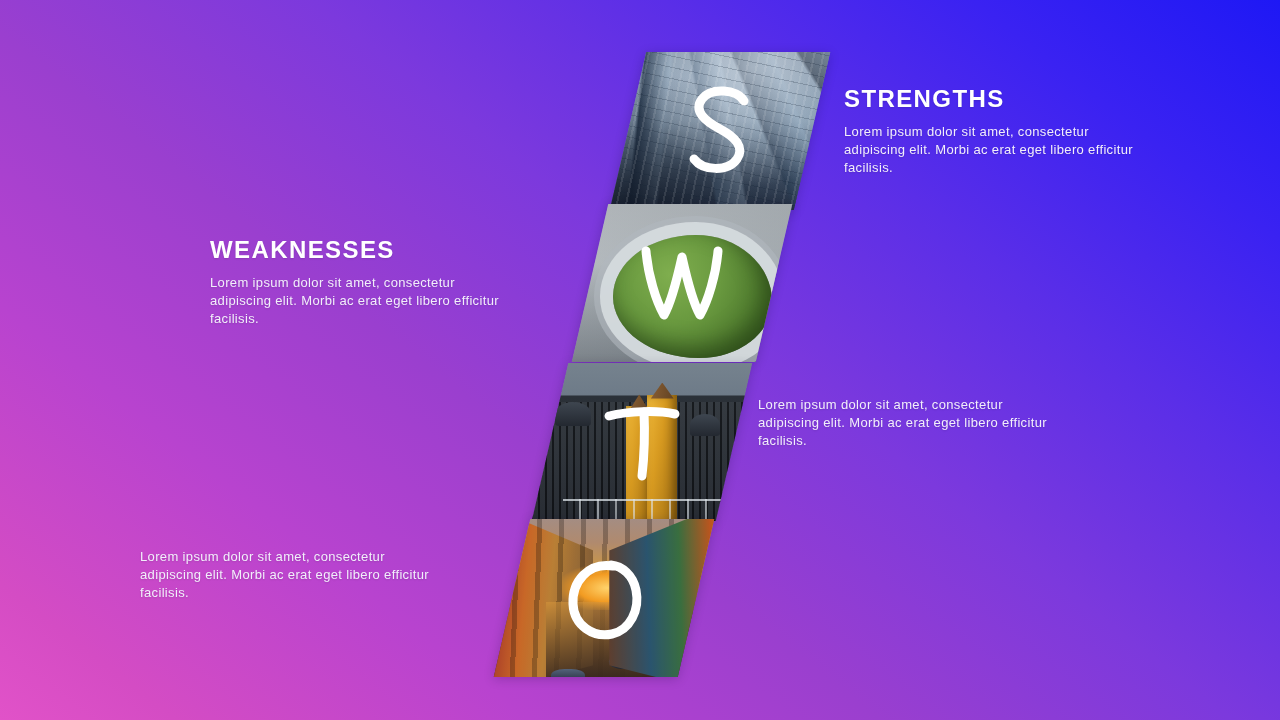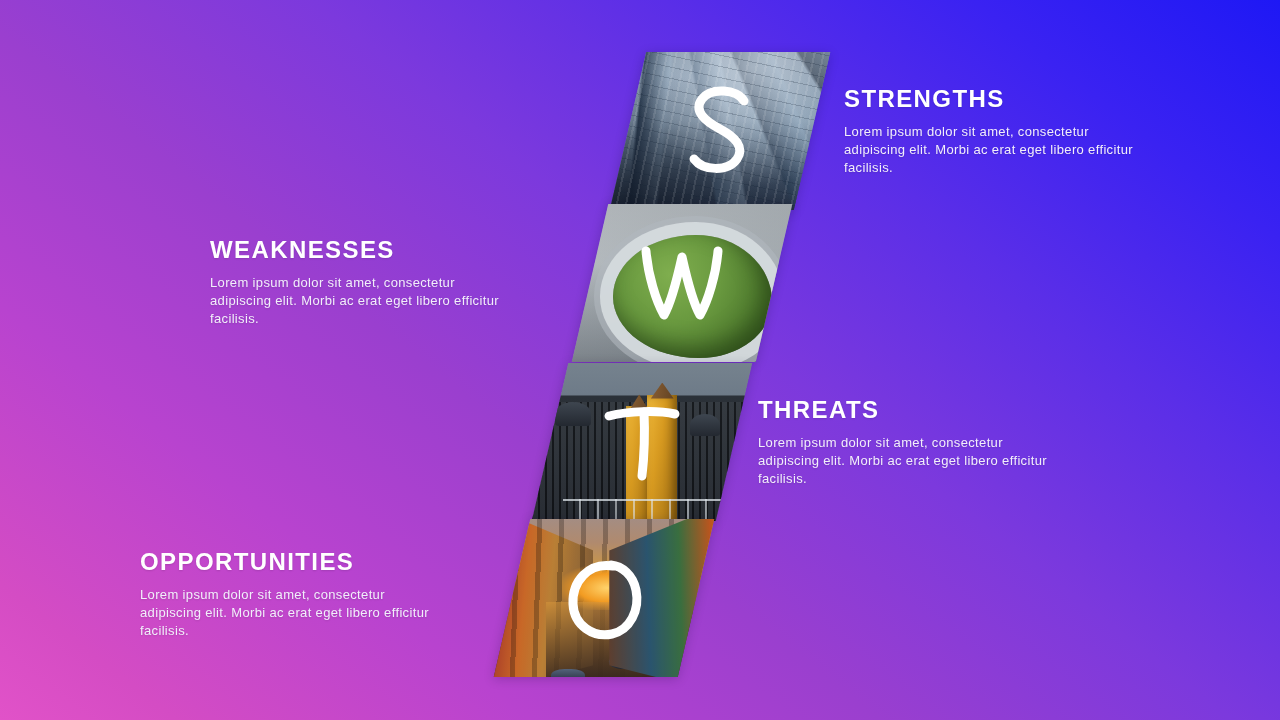--- a/index.html
+++ b/index.html
@@ -264,22 +264,20 @@
     <h2>STRENGTHS</h2>
     <p>Lorem ipsum dolor sit amet, consectetur adipiscing elit. Morbi ac erat eget libero efficitur facilisis.</p>
   </div>
 
   <div class="block align-right" id="b-weaknesses">
     <h2>WEAKNESSES</h2>
     <p>Lorem ipsum dolor sit amet, consectetur adipiscing elit. Morbi ac erat eget libero efficitur facilisis.</p>
   </div>
 
   <div class="block align-left" id="b-threats">
-    <h2>THREATS</h2>
     <p>Lorem ipsum dolor sit amet, consectetur adipiscing elit. Morbi ac erat eget libero efficitur facilisis.</p>
   </div>
 
   <div class="block align-right" id="b-opportunities">
-    <h2>OPPORTUNITIES</h2>
     <p>Lorem ipsum dolor sit amet, consectetur adipiscing elit. Morbi ac erat eget libero efficitur facilisis.</p>
   </div>
 
 </div>
 
 </body></html>

